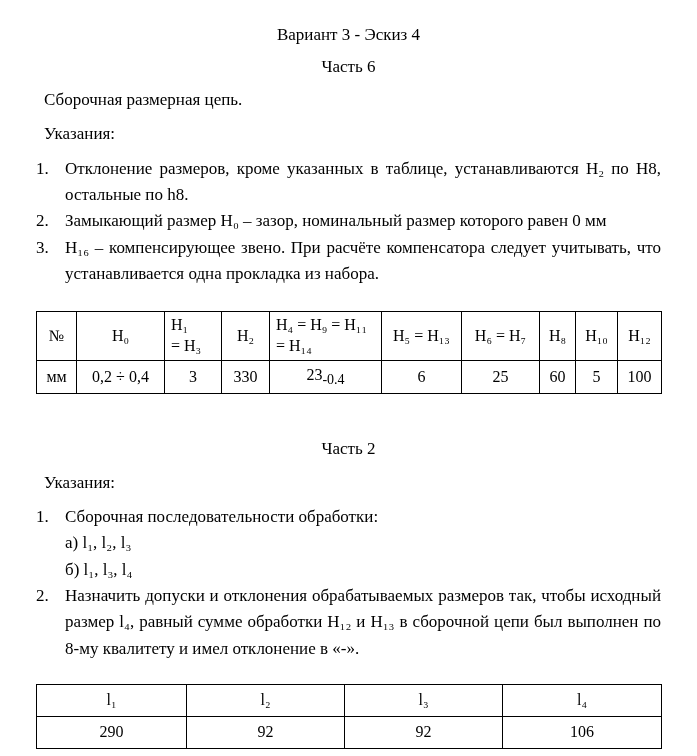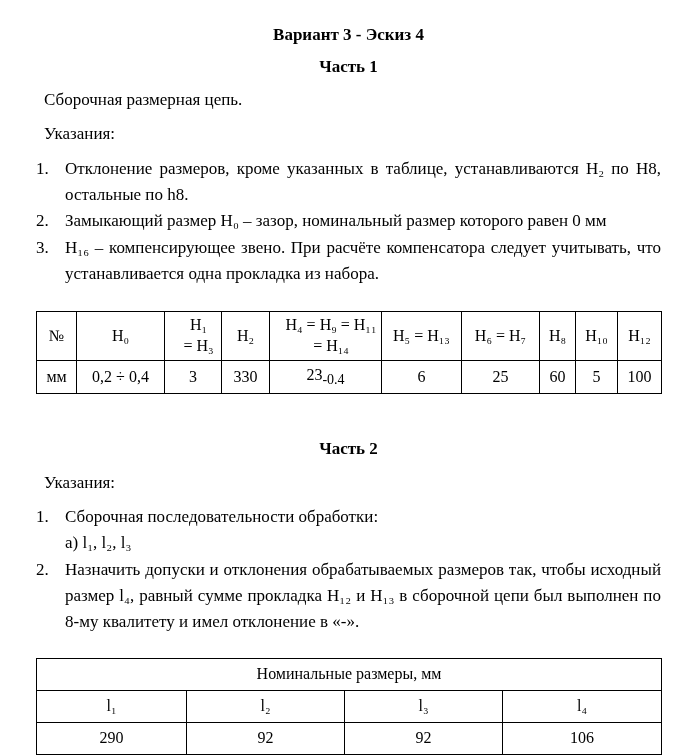--- a/index.html
+++ b/index.html
@@ -12,21 +12,21 @@
     min-height: 756px;
     box-sizing: border-box;
     padding: 22px 36px 20px 36px;
     font-family: "Liberation Serif", "DejaVu Serif", serif;
     font-size: 17px;
     color: #000000;
     background: #ffffff;
   }
   .heading {
     text-align: center;
-    font-weight: bold;
+    font-weight: normal;
     line-height: 1.5;
   }
   .doc-title { margin: 0 0 6px 0; }
   .part-heading { margin: 6px 0 4px 0; }
   .part2-heading { margin-top: 42px; }
   p.para {
     margin: 8px;
     line-height: 1.55;
   }
   .li {
@@ -47,38 +47,38 @@
     width: 625px;
     font-size: 16px;
   }
   table.doc-table td {
     border: 1px solid #000000;
     padding: 3px 4px;
     vertical-align: middle;
     overflow: hidden;
   }
   .t1 { margin-top: 24px; }
-  .t1 .hdr-left { text-align: center; padding-left: 15px; line-height: 1.3; }
+  .t1 .hdr-left { text-align: left; padding-left: 6px; line-height: 1.3; }
   .t1 .hdr-center { text-align: center; line-height: 1.3; }
   .t1 td.val { text-align: center; height: 26px; margin-top: 20px; }
   sub.tol {
     font-size: 14px;
     vertical-align: sub;
   }
   .t2 { margin-top: 22px; }
   .t2 td { text-align: center; height: 25px; }
 </style>
 </head>
 <body>
 
 <div class="page">
 
   <div class="heading doc-title">Вариант 3 - Эскиз 4</div>
 
-  <div class="heading part-heading">Часть 1</div>
+  <div class="heading part-heading">Часть 6</div>
 
   <p class="para">Сборочная размерная цепь.</p>
   <p class="para">Указания:</p>
 
   <div class="li">
     <span class="li-num">1.</span>
     <span class="li-body"><span>Отклонение размеров, кроме указанных в таблице, устанавливаются </span><span class="math">H₂</span><span> по </span><span class="math">H</span><span>8, остальные по h8.</span></span>
   </div>
 
   <div class="li">
@@ -134,39 +134,37 @@
 
   <div class="heading part-heading part2-heading">Часть 2</div>
 
   <p class="para">Указания:</p>
 
   <div class="li">
     <span class="li-num">1.</span>
     <div class="li-body">
       <div>Сборочная последовательности обработки:</div>
       <div><span>а) </span><span class="math">l₁, l₂, l₃</span></div>
+      <div><span>б) </span><span class="math">l₁, l₃, l₄</span></div>
     </div>
   </div>
 
   <div class="li">
     <span class="li-num">2.</span>
-    <span class="li-body"><span>Назначить допуски и отклонения обрабатываемых размеров так, чтобы исходный размер </span><span class="math">l₄</span><span>, равный сумме прокладка </span><span class="math">H₁₂</span><span> и </span><span class="math">H₁₃</span><span> в сборочной цепи был выполнен по 8-му квалитету и имел отклонение в «-».</span></span>
+    <span class="li-body"><span>Назначить допуски и отклонения обрабатываемых размеров так, чтобы исходный размер </span><span class="math">l₄</span><span>, равный сумме обработки </span><span class="math">H₁₂</span><span> и </span><span class="math">H₁₃</span><span> в сборочной цепи был выполнен по 8-му квалитету и имел отклонение в «-».</span></span>
   </div>
 
   <table class="doc-table t2">
     <colgroup>
       <col style="width:150px">
         <col style="width:158px">
         <col style="width:158px">
         <col style="width:159px">
     </colgroup>
     <tbody>
-        <tr>
-      <td colspan="4">Номинальные размеры, мм</td>
-    </tr>
     <tr>
       <td class="math">l₁</td>
       <td class="math">l₂</td>
       <td class="math">l₃</td>
       <td class="math">l₄</td>
     </tr>
     <tr>
       <td>290</td>
       <td>92</td>
       <td>92</td>

